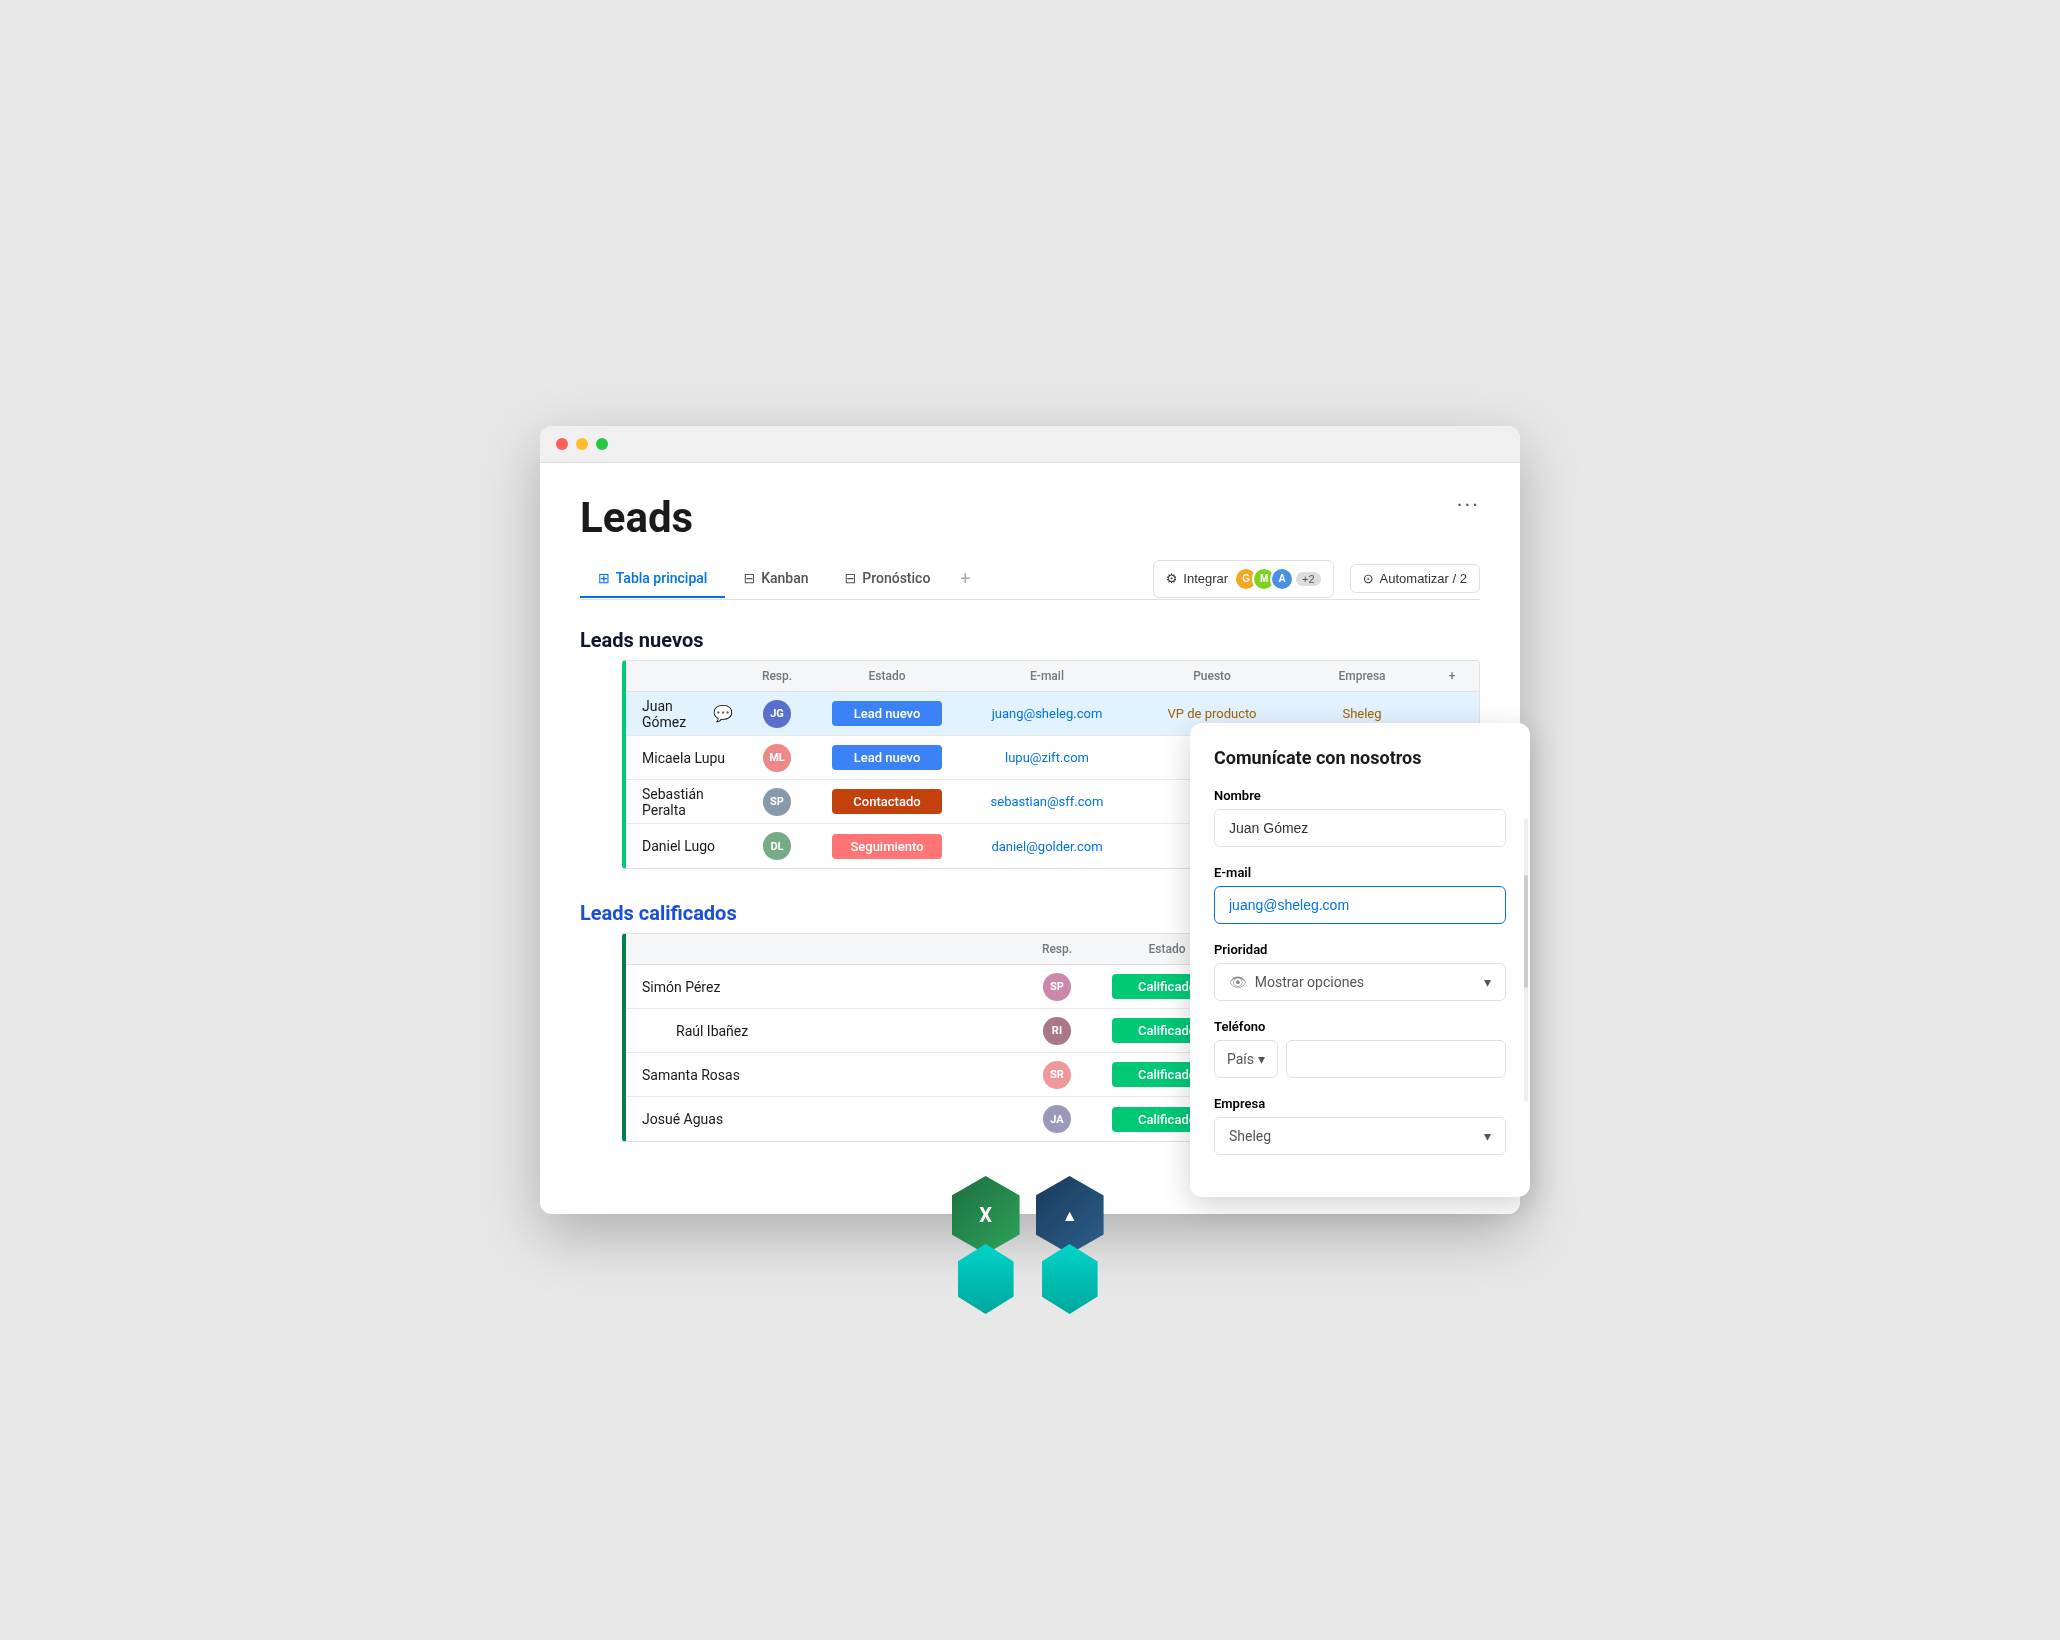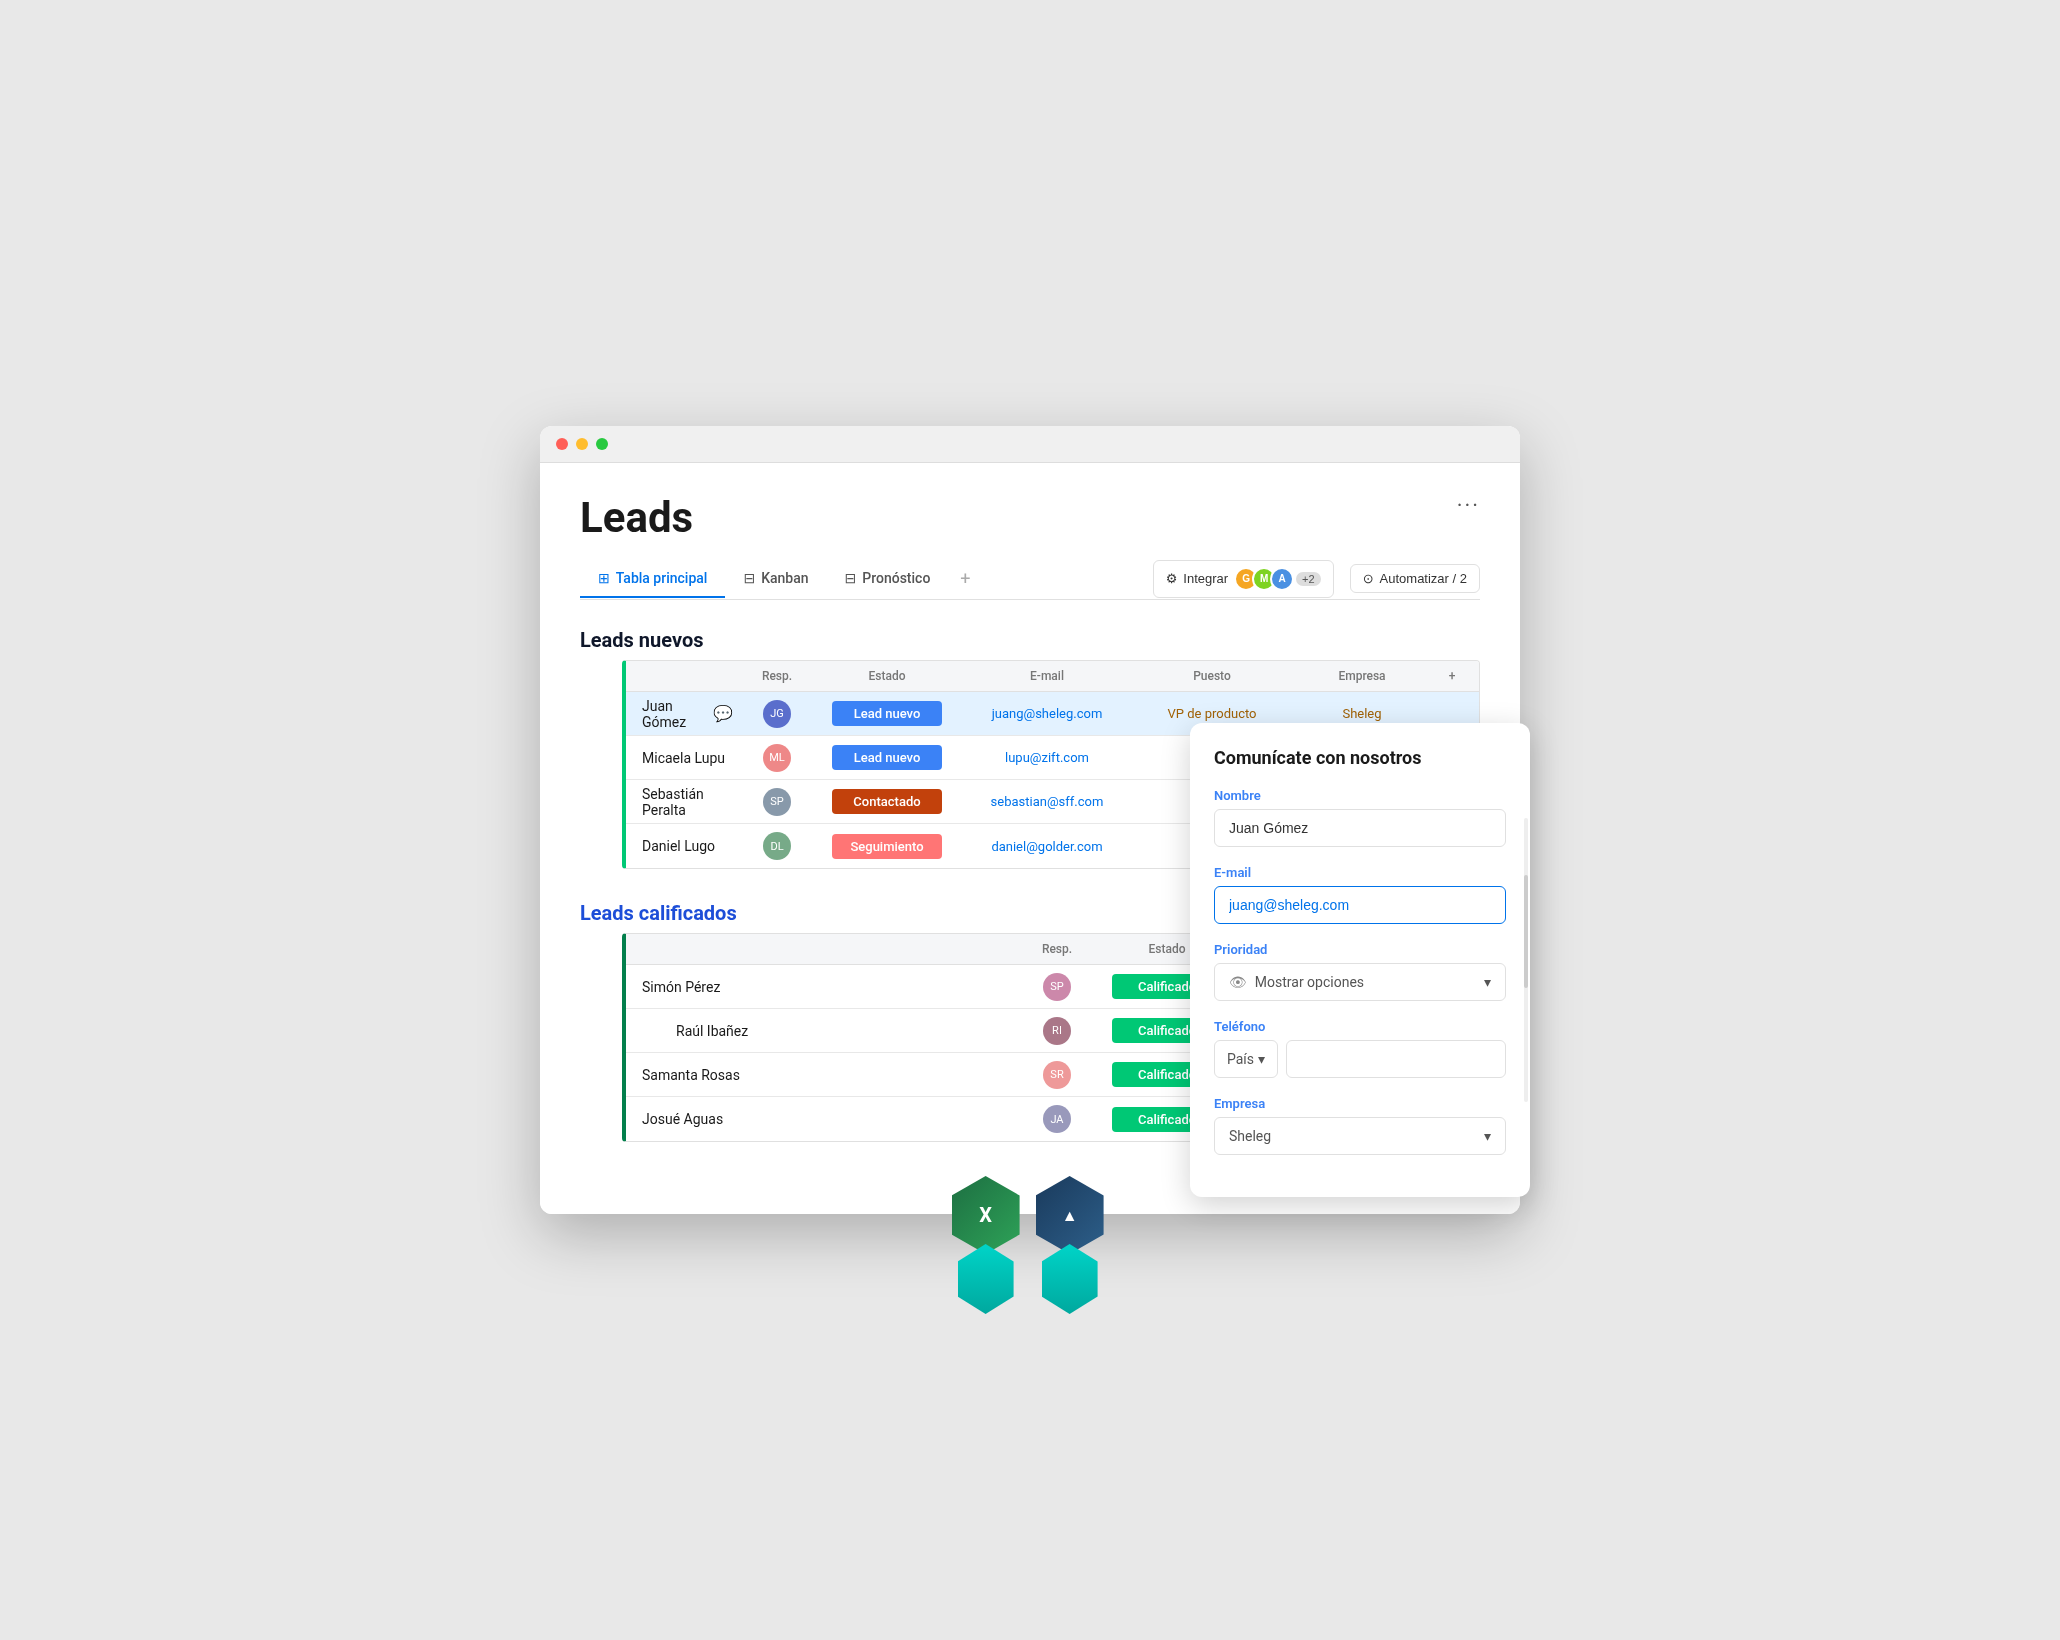--- a/index.html
+++ b/index.html
@@ -251,21 +251,21 @@
     }
 
     .avatar-cell {
       width: 28px; height: 28px; border-radius: 50%;
       overflow: hidden;
       background: #ccc;
       display: flex; align-items: center; justify-content: center;
     }
 
     .avatar-initials {
-      font-size: 11px; color: #fff; font-weight: normal;
+      font-size: 11px; color: #fff; font-weight: bold;
     }
 
     
     .group-new .table-container { border-left: 4px solid #00c875; }
     .group-qualified .table-container { border-left: 4px solid #037f4c; }
 
     
     .side-panel {
       position: absolute;
       top: 260px;
@@ -282,21 +282,21 @@
       font-size: 18px;
       font-weight: 700;
       color: #1a1a1a;
       margin-bottom: 20px;
     }
 
     .field-group { margin-bottom: 18px; }
     .field-label {
       font-size: 13px;
       font-weight: 600;
-      color: #3b82f6;
+      color: #000000;
       margin-bottom: 6px;
     }
 
     .field-input {
       width: 100%;
       padding: 10px 14px;
       border: 1px solid #e0e0e0;
       border-radius: 6px;
       font-size: 14px;
       color: #333;

